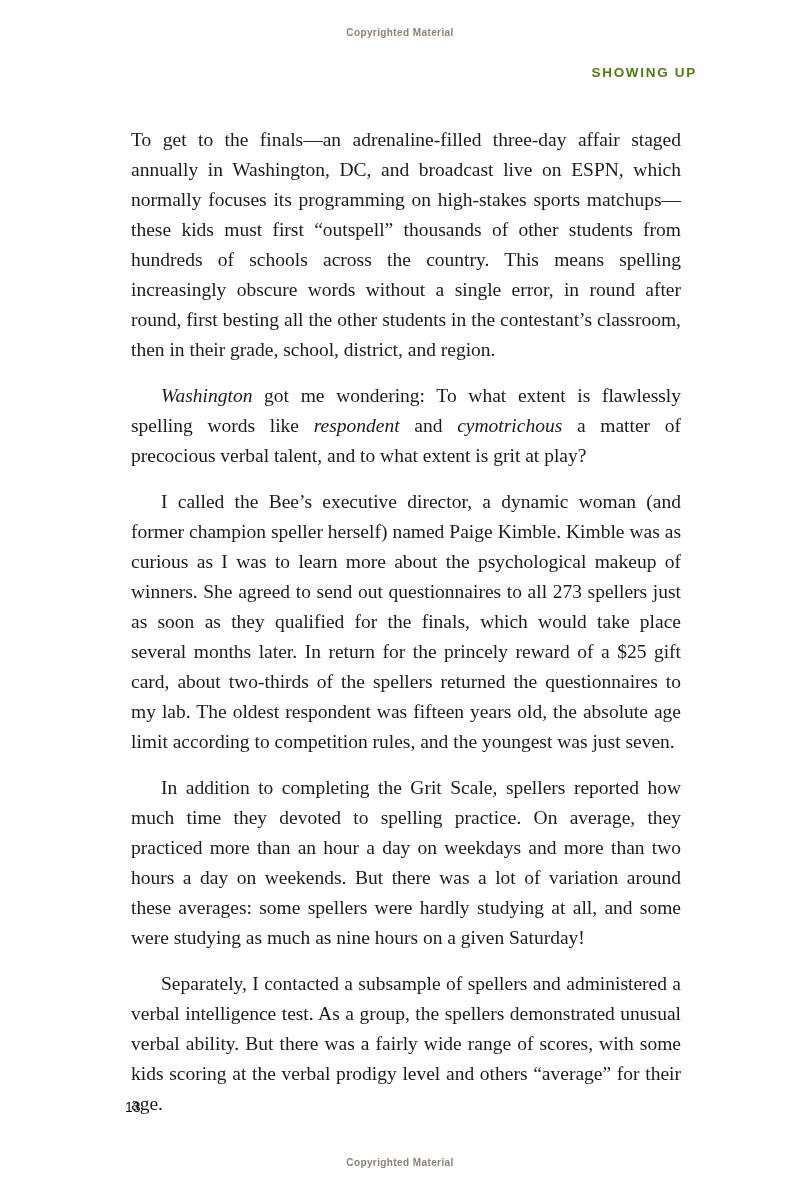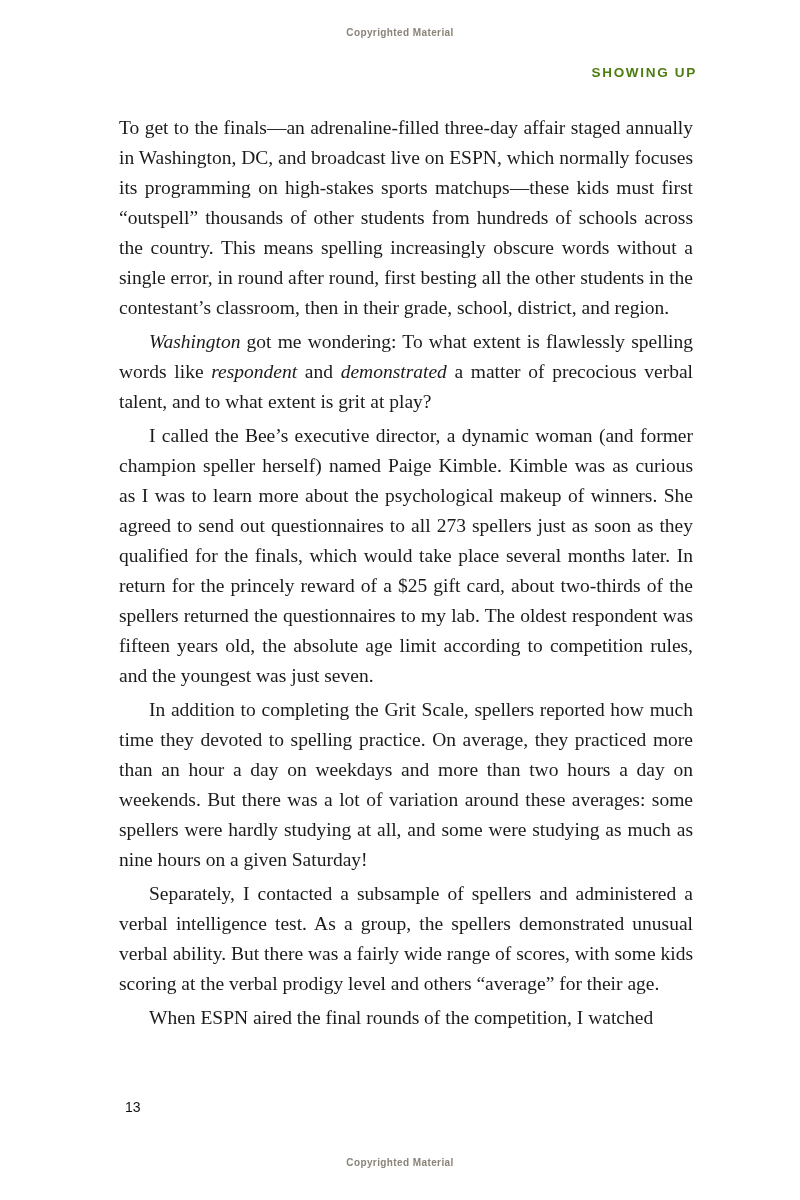--- a/index.html
+++ b/index.html
@@ -40,21 +40,21 @@
   }
   .body-text {
     position: absolute;
     top: 109px;
     left: 115px;
     width: 582px;
     font-size: 19.5px;
     line-height: 30px;
     text-align: justify;
   }
-  .body-text p { margin: 4px; padding: 0; }
+  .body-text p { margin: 16px; padding: 0; }
   .body-text p.indent { text-indent: 30px; }
   .body-text em { font-style: italic; }
   .page-number {
     position: absolute;
     top: 1099px;
     left: 125px;
     width: 582px;
     text-align: left;
     font-family: "Liberation Sans", sans-serif;
     font-weight: normal;
@@ -64,22 +64,21 @@
 </style>
 </head>
 <body>
 
 <div class="copyright-notice copyright-top">Copyrighted Material</div>
 
 <div class="running-header">SHOWING UP</div>
 
 <div class="body-text" id="paragraphs">
     <p><span>To get to the finals—an adrenaline-filled three-day affair staged annually in Washington, DC, and broadcast live on ESPN, which normally focuses its programming on high-stakes sports matchups—these kids must first “outspell” thousands of other students from hundreds of schools across the country. This means spelling increasingly obscure words without a single error, in round after round, first besting all the other students in the contestant’s classroom, then in their grade, school, district, and region.</span></p>
-    <p class="indent"><em>Washington</em><span> got me wondering: To what extent is flawlessly spelling words like </span><em>respondent</em><span> and </span><em>demonstrated</em><span> a matter of precocious verbal talent, and to what extent is grit at play?</span></p>
+    <p class="indent"><em>Washington</em><span> got me wondering: To what extent is flawlessly spelling words like </span><em>respondent</em><span> and </span><em>cymotrichous</em><span> a matter of precocious verbal talent, and to what extent is grit at play?</span></p>
     <p class="indent"><span>I called the Bee’s executive director, a dynamic woman (and former champion speller herself) named Paige Kimble. Kimble was as curious as I was to learn more about the psychological makeup of winners. She agreed to send out questionnaires to all 273 spellers just as soon as they qualified for the finals, which would take place several months later. In return for the princely reward of a $25 gift card, about two-thirds of the spellers returned the questionnaires to my lab. The oldest respondent was fifteen years old, the absolute age limit according to competition rules, and the youngest was just seven.</span></p>
     <p class="indent"><span>In addition to completing the Grit Scale, spellers reported how much time they devoted to spelling practice. On average, they practiced more than an hour a day on weekdays and more than two hours a day on weekends. But there was a lot of variation around these averages: some spellers were hardly studying at all, and some were studying as much as nine hours on a given Saturday!</span></p>
     <p class="indent"><span>Separately, I contacted a subsample of spellers and administered a verbal intelligence test. As a group, the spellers demonstrated unusual verbal ability. But there was a fairly wide range of scores, with some kids scoring at the verbal prodigy level and others “average” for their age.</span></p>
-    <p class="indent"><span>When ESPN aired the final rounds of the competition, I watched</span></p>
   </div>
 
 <div class="page-number">13</div>
 
 <div class="copyright-notice copyright-bottom">Copyrighted Material</div>
 
 </body></html>

